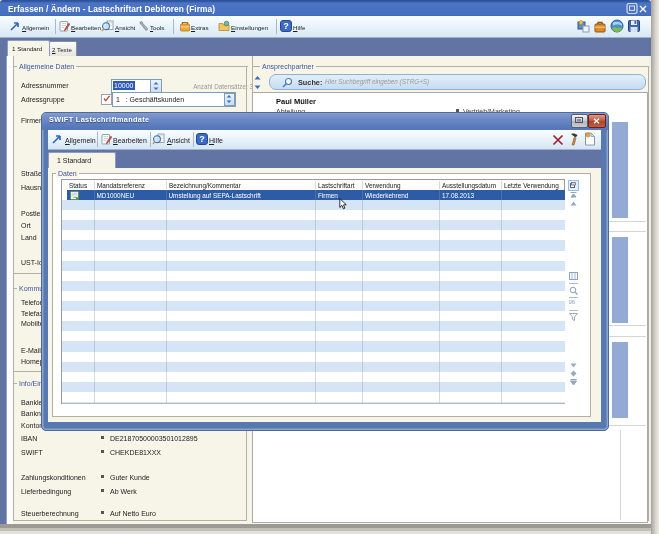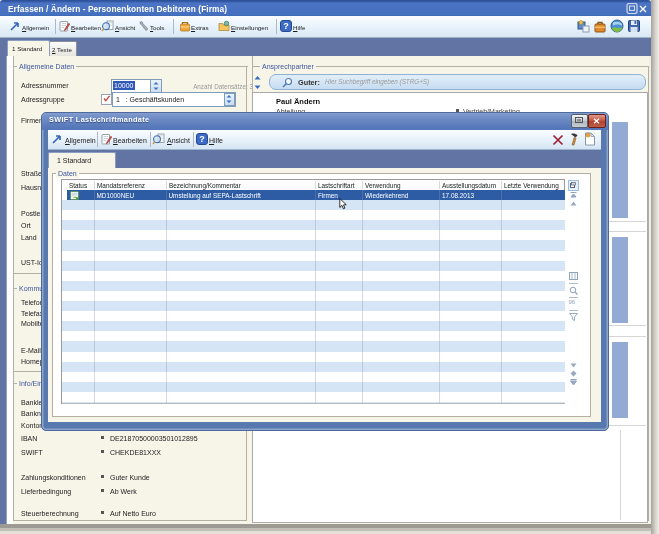--- a/index.html
+++ b/index.html
@@ -13,21 +13,21 @@
   .w65{font-size:6.4px;line-height:8px;color:#fff;white-space:nowrap;}
   .blue-lbl{font-size:7px;line-height:9px;color:#3E57A0;white-space:nowrap;}
   .gline{background:#B3AFA2;}
   .sq{width:3px;height:3px;background:#555;}
   u{text-decoration:underline;text-decoration-thickness:0.8px;text-underline-offset:0.5px;}
 </style></head>
 <body>
 
 <div class="ab" style="left:0;top:0;width:651px;height:16px;border-radius:3px 3px 0 0;
      background:linear-gradient(180deg,#2E529C 0,#2E529C 6%,#4C74C4 20%,#4470BE 95%,#3A62AE 100%);"></div>
-<div class="ab" style="left:8px;top:4px;font-size:8.3px;font-weight:bold;color:#fff;letter-spacing:0.08px;">Erfassen / Ändern - Personenkonten Debitoren (Firma)</div>
+<div class="ab" style="left:8px;top:4px;font-size:8.3px;font-weight:bold;color:#fff;letter-spacing:0.08px;">Erfassen / Ändern - Lastschriftart Debitoren (Firma)</div>
 
 <svg class="ab" style="left:626px;top:3px;" width="22" height="11" viewBox="0 0 22 11">
   <rect x="1" y="0.5" width="10" height="10" rx="2" fill="none" stroke="#cfd9ee" stroke-width="1.2"></rect>
   <rect x="3.5" y="3" width="5" height="4.5" fill="none" stroke="#cfd9ee" stroke-width="1.1"></rect>
 </svg>
 <svg class="ab" style="left:639px;top:4.5px;" width="8" height="8" viewBox="0 0 8 8">
   <path d="M1 1 L7 7 M7 1 L1 7" stroke="#fff" stroke-width="1.4"></path>
 </svg>
 
 <div class="ab" style="left:0;top:16px;width:651px;height:21px;
@@ -188,25 +188,25 @@
 <svg class="ab" style="left:254px;top:76px" width="7" height="13" viewBox="0 0 7 13">
     <path d="M3.5 0 L6.5 3.5 L0.5 3.5 Z M3.5 13 L6.5 9.5 L0.5 9.5 Z" fill="#3A6FC4"></path>
   </svg>
 
 <div class="ab" style="left:269px;top:74px;width:375px;height:14px;border:1px solid #8FB2D4;border-radius:7px;
      background:linear-gradient(180deg,#E2EFFA,#C6DCF1);"></div>
 <svg class="ab" style="left:282px;top:77px" width="11" height="11" viewBox="0 0 11 11">
     <circle cx="6.5" cy="4.5" r="3" fill="#fff" stroke="#4A7AB5" stroke-width="1.2"></circle>
     <path d="M4 7 L1 10" stroke="#4A7AB5" stroke-width="1.5"></path>
   </svg>
-<div class="ab" style="left:298px;top:77.5px;font-size:7.3px;font-weight:bold;color:#333;">Guter:</div>
+<div class="ab" style="left:298px;top:77.5px;font-size:7.3px;font-weight:bold;color:#333;">Suche:</div>
 <div class="ab" style="left:325px;top:78px;font-size:6.3px;font-style:italic;color:#9A9A9A;">Hier Suchbegriff eingeben (STRG+S)</div>
 
 <div class="ab" style="left:252px;top:92px;width:394px;height:429px;background:#fff;border:1px solid #ABABAB;"></div>
-<div class="ab" style="left:276px;top:97px;font-size:7.5px;font-weight:bold;color:#111;">Paul Ändern</div>
+<div class="ab" style="left:276px;top:97px;font-size:7.5px;font-weight:bold;color:#111;">Paul Müller</div>
 <div class="ab t7" style="left:276px;top:107px;color:#444;">Abteilung</div>
 <div class="ab sq" style="left:456px;top:109px;"></div>
 <div class="ab t7" style="left:463px;top:107px;color:#444;">Vertrieb/Marketing</div>
 
 <div class="ab" style="left:612px;top:122px;width:16px;height:96px;background:#93AAD4;"></div>
 <div class="ab" style="left:612px;top:237px;width:16px;height:86px;background:#93AAD4;"></div>
 <div class="ab" style="left:612px;top:342px;width:16px;height:76px;background:#93AAD4;"></div>
 <div class="ab" style="left:253px;top:221px;width:393px;height:1px;background:#D5D5D5;"></div>
 <div class="ab" style="left:253px;top:231px;width:393px;height:1px;background:#D5D5D5;"></div>
 <div class="ab" style="left:253px;top:325px;width:393px;height:1px;background:#D5D5D5;"></div>

